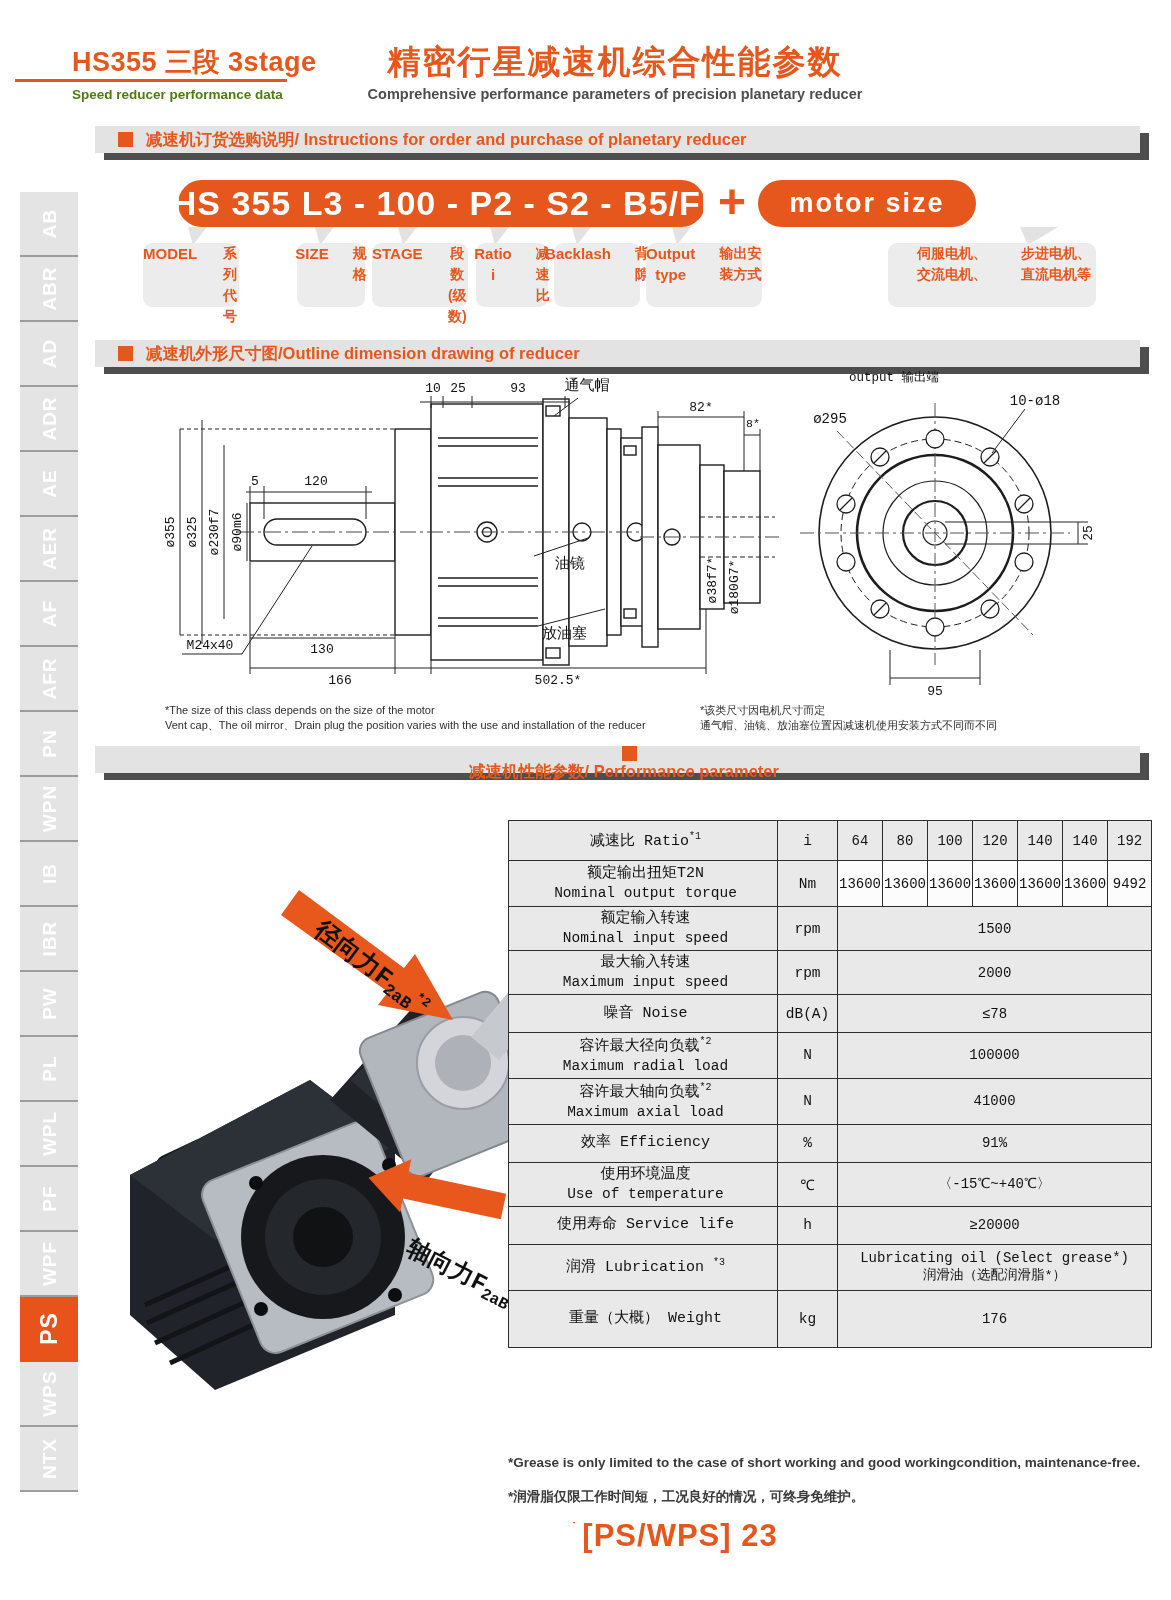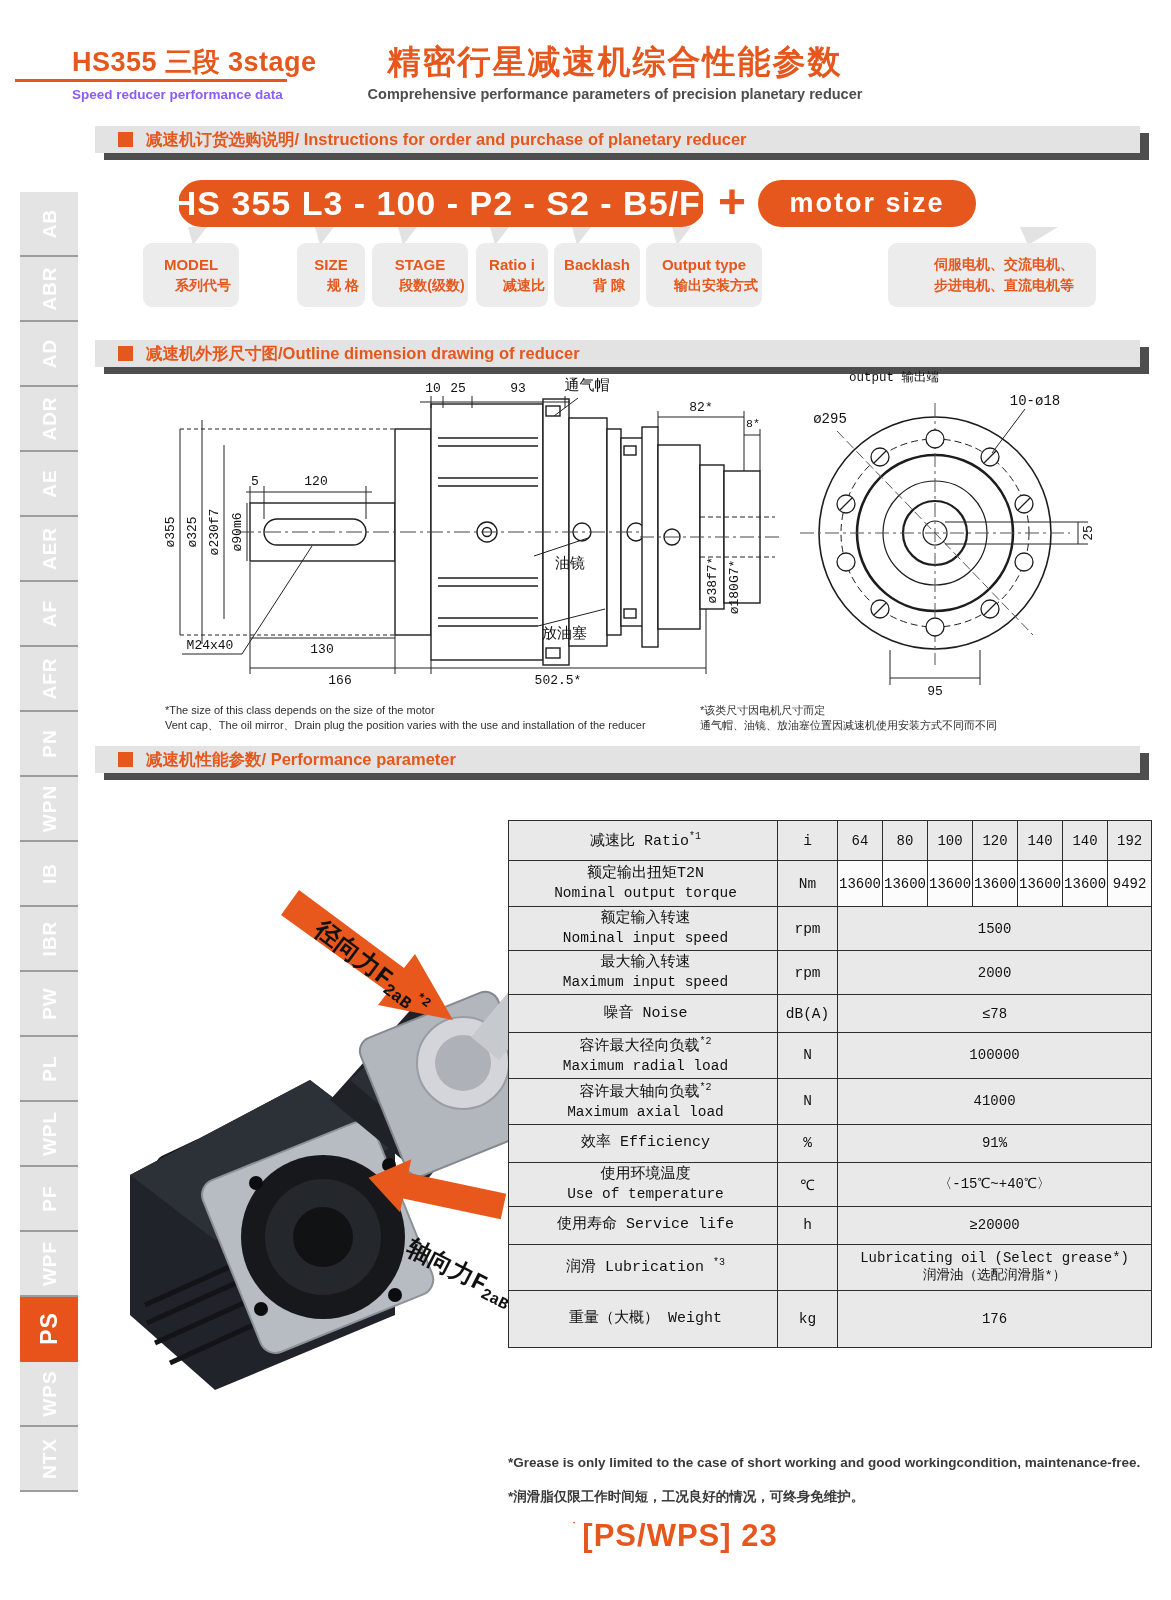--- a/index.html
+++ b/index.html
@@ -2,38 +2,38 @@
 <html><head>
 <meta charset="utf-8">
 <style>
   html,body{margin:0;padding:0;background:#fff;}
   .page{position:relative;width:1171px;height:1600px;background:#ffffff;
         font-family:"Liberation Sans",sans-serif;overflow:hidden;}
 
   
   .hdr-title{position:absolute;left:72px;top:44px;font-size:27px;font-weight:bold;color:#e5571c;letter-spacing:.5px;}
   .hdr-underline{position:absolute;left:15px;top:79px;width:272px;height:3px;background:#e5571c;}
-  .hdr-sub{position:absolute;left:72px;top:87px;font-size:13.5px;font-weight:bold;color:#8b5cf6;}
+  .hdr-sub{position:absolute;left:72px;top:87px;font-size:13.5px;font-weight:bold;color:#4d7c0f;}
   .main-title{position:absolute;left:370px;top:40px;width:490px;text-align:center;font-size:33px;font-weight:bold;color:#e5571c;letter-spacing:2px;}
   .main-sub{position:absolute;left:330px;top:86px;width:570px;text-align:center;font-size:14.5px;font-weight:bold;color:#4d4d4d;}
 
   
   .secbar{position:absolute;left:95px;width:1045px;height:27px;background:#e3e3e3;
           box-shadow:9px 7px 0 #4e4e4e;display:flex;align-items:center;}
   .secbar .sq{width:15px;height:15px;background:#e5571c;margin-left:23px;flex:none;}
   .secbar .stxt{color:#e5571c;font-weight:bold;font-size:16.5px;margin-left:13px;white-space:nowrap;}
 
   
   .pill{position:absolute;background:#e5571c;border-radius:26px;color:#fff;font-weight:bold;
         display:flex;align-items:center;justify-content:center;white-space:nowrap;}
   .pill.code{left:178px;top:180px;width:527px;height:47px;font-size:34px;letter-spacing:1px;}
   .pill.motor{left:758px;top:180px;width:218px;height:47px;font-size:27px;letter-spacing:2px;}
   .plus{position:absolute;left:708px;top:174px;width:48px;text-align:center;font-size:48px;font-weight:bold;color:#e5571c;}
   .callout{position:absolute;top:243px;background:#ececec;border-radius:9px;color:#e5571c;font-weight:bold;
-           text-align:center;height:64px;display:flex;flex-direction:column;justify-content:center;line-height:21px;}
+           text-align:center;height:64px;display:flex;flex-direction:row;justify-content:center;line-height:21px;}
   .callout .en{font-size:15px;}
   .callout .cn{font-size:14px;margin-left:24px;}
   .tri{position:absolute;top:227px;width:0;height:0;border-top:18px solid #e2e2e2;
        border-left:5px solid transparent;border-right:14px solid transparent;}
   .tri.wide{border-right:30px solid transparent;border-left:8px solid transparent;border-top:18px solid #e2e2e2;}
 
   
   .dwg{position:absolute;}
   .dwg text{font-family:"Liberation Mono","DejaVu Sans Mono",monospace;fill:#111;}
   .fnote{position:absolute;font-size:11px;color:#2e2e2e;line-height:15px;}
@@ -279,21 +279,21 @@
 
   <div class="fnote" style="left:165px;top:703px;width:530px;">
     <div>*The size of this class depends on the size of the motor</div>
     <div>Vent cap、The oil mirror、Drain plug the position varies with the use and installation of the reducer</div>
   </div>
   <div class="fnote" style="left:700px;top:703px;width:440px;">
     <div>*该类尺寸因电机尺寸而定</div>
     <div>通气帽、油镜、放油塞位置因减速机使用安装方式不同而不同</div>
   </div>
 
-  <div class="secbar" style="top:746px;">
+  <div class="secbar" style="top:746px;flex-direction:column;">
     <div class="sq"></div>
     <div class="stxt">减速机性能参数/ Performance parameter</div>
   </div>
 
   <svg class="dwg" style="left:75px;top:845px;" width="440" height="560" viewBox="0 0 440 560">
     <g>
       <rect x="88" y="300" width="58" height="62" rx="10" transform="rotate(-25 117 331)" fill="#17191c"></rect>
       <polygon points="55,330 235,235 320,300 320,470 140,545 55,470" fill="#202329"></polygon>
       <polygon points="55,330 235,235 320,300 140,395" fill="#2c3037"></polygon>
       <line x1="70" y1="460" x2="310" y2="352" stroke="#121417" stroke-width="5"></line>

